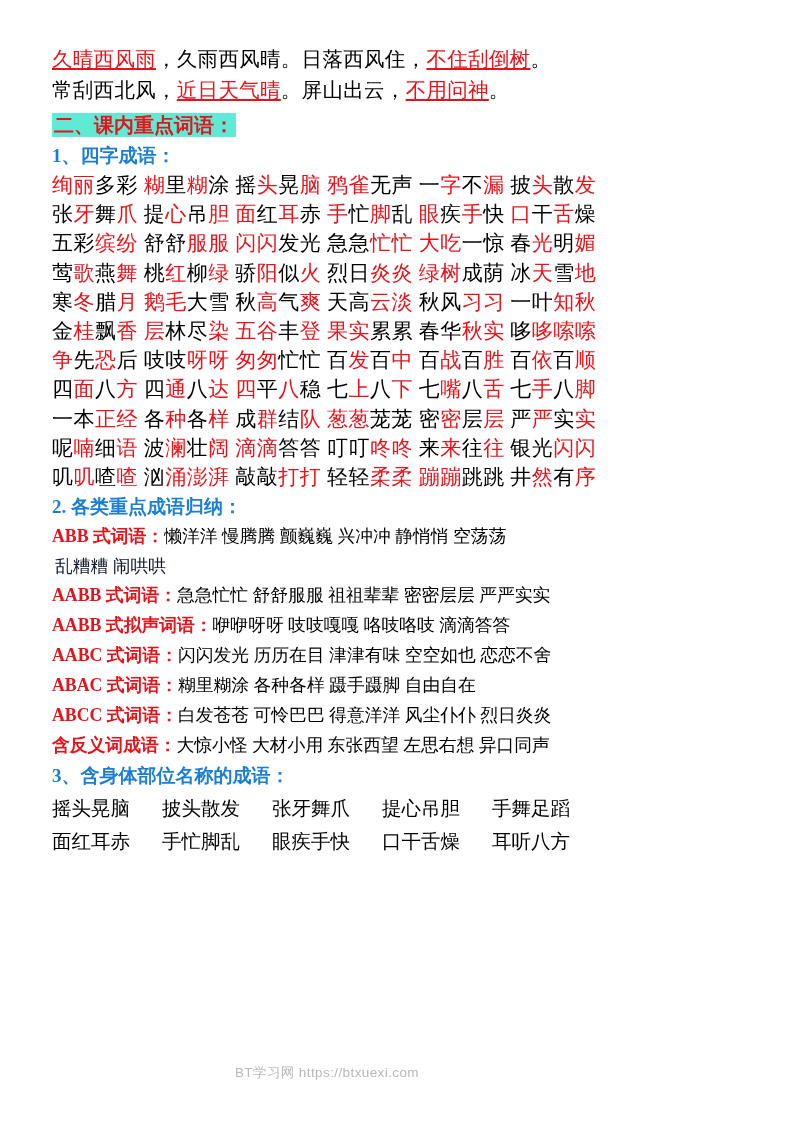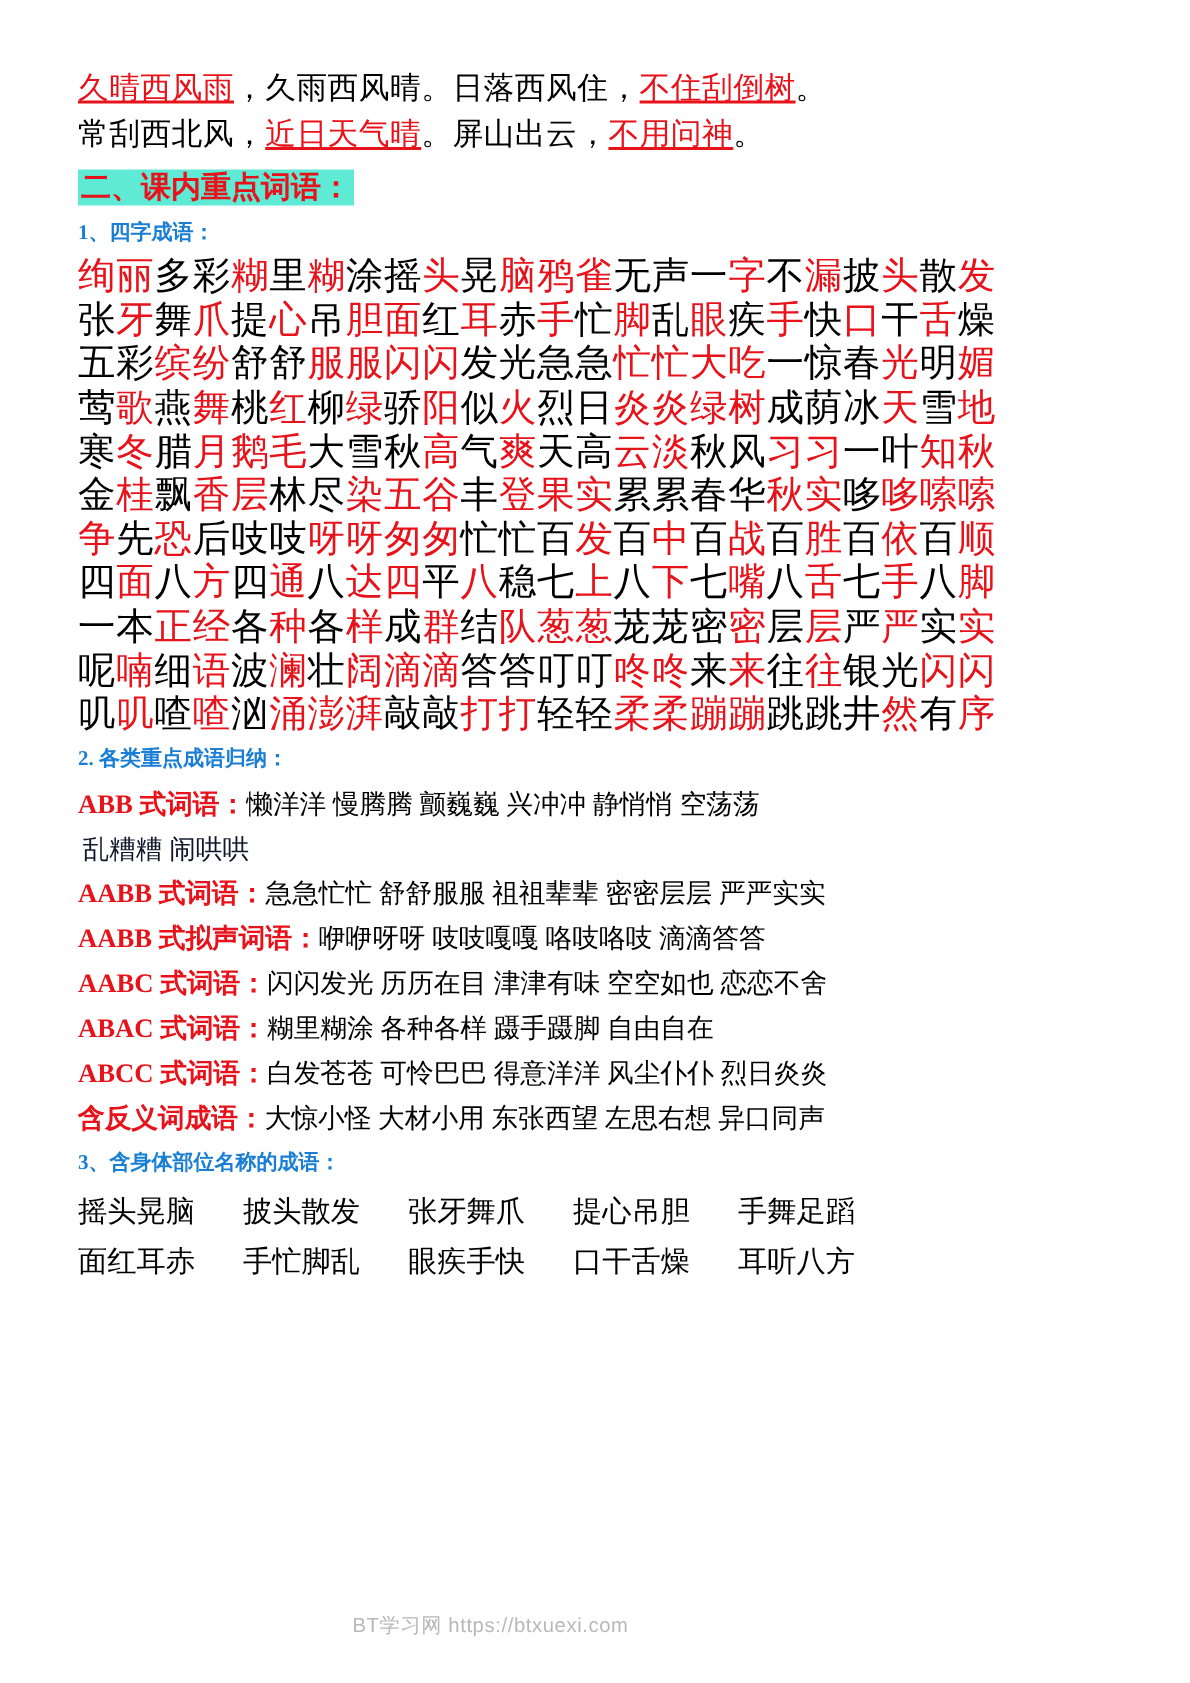--- a/index.html
+++ b/index.html
@@ -45,32 +45,32 @@
     margin: 5px 0 4px 0;
   }
   .hl {
     background: #5eead4;
     color: #e8121a;
     padding: 1px 2px;
   }
   .sub-head {
     color: #1a7fd4;
     font-weight: bold;
-    font-size: 14px;
+    font-size: 19px;
     line-height: 26px;
     margin: 3px 0 2px 0;
   }
 
   
   .grid {
     display: grid;
     grid-template-columns: repeat(6, 1fr);
     row-gap: 1px;
     column-gap: 0px;
-    font-size: 25px;
+    font-size: 21px;
     line-height: 28.2px;
     margin: 1px 0 2px 0;
   }
   .grid .cell {
     white-space: nowrap;
     text-align: left;
     letter-spacing: 0.5px;
   }
 
   
@@ -104,21 +104,21 @@
     line-height: 33px;
     margin-top: 3px;
   }
   .grid5 .cell { white-space: nowrap; }
 
   
   .footer {
     position: absolute;
     left: 0;
     right: 0;
-    bottom: 29px;
+    bottom: 40px;
     text-align: center;
     color: #b8b8b8;
     font-size: 13.5px;
     font-family: "Liberation Sans", sans-serif;
     letter-spacing: 0.4px;
   }
 </style>
 </head>
 <body>
 

